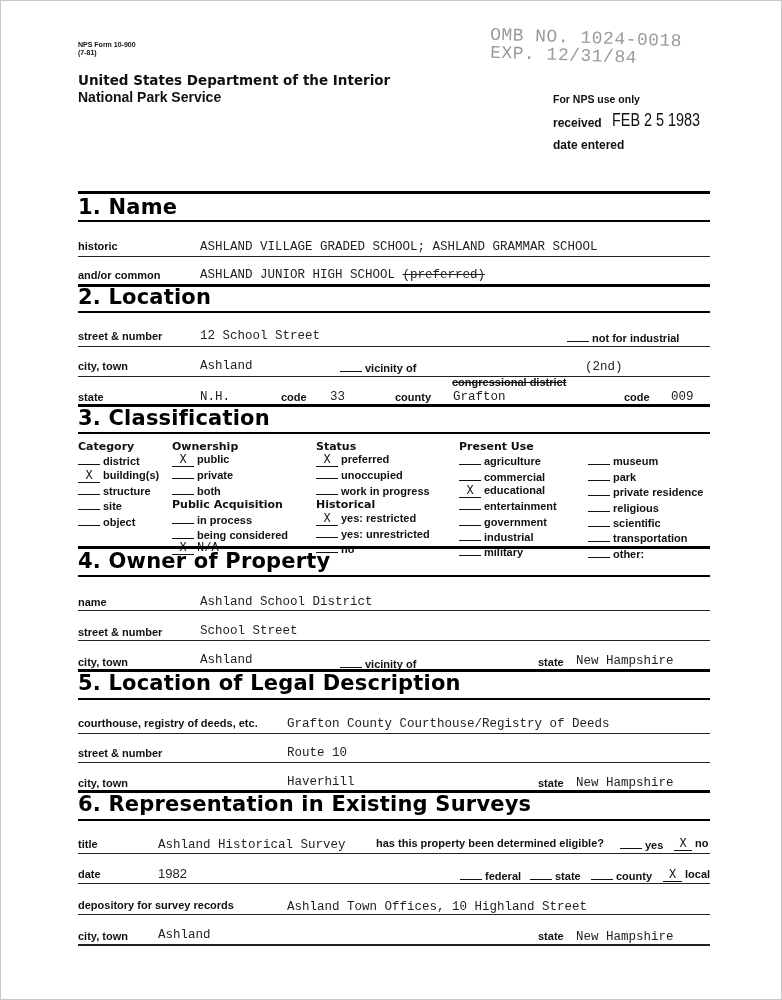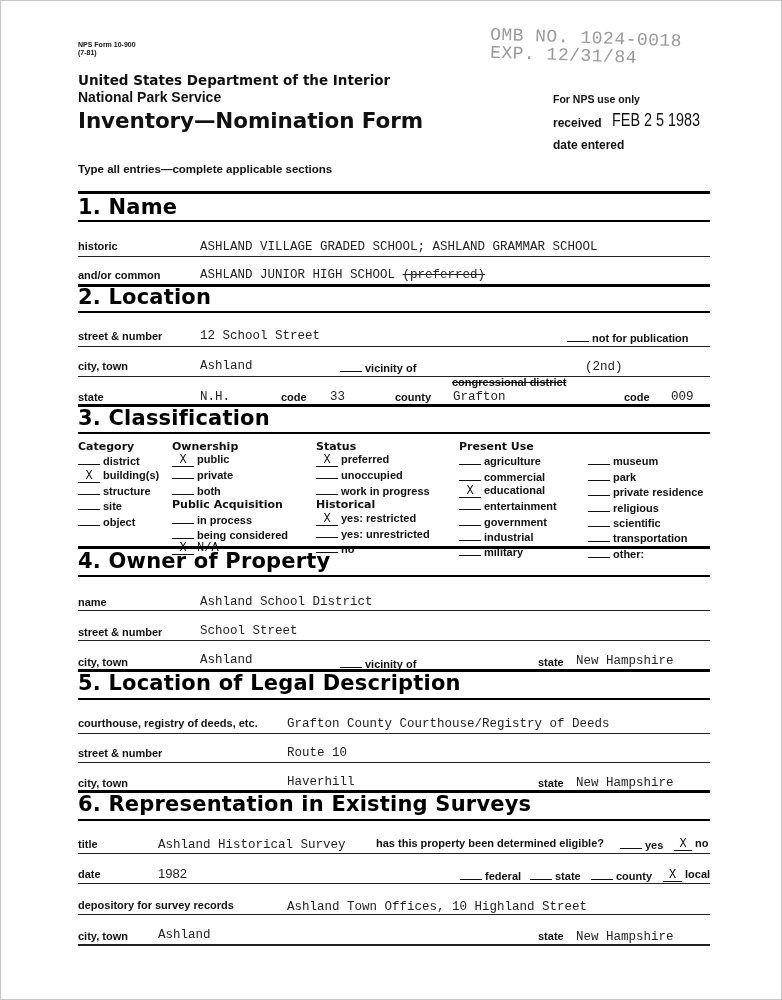--- a/index.html
+++ b/index.html
@@ -37,25 +37,23 @@
 
 <div class="abs" style="left:78px;top:72px;font-family:'DejaVu Sans',sans-serif;font-weight:bold;font-size:13.5px;">United States Department of the Interior</div>
 <div class="abs" style="left:78px;top:89px;font-size:14px;font-weight:bold;">National Park Service</div>
 
 <div class="abs" style="left:553px;top:93px;font-size:10.5px;font-weight:bold;">For NPS use only</div>
 <div class="abs" style="left:553px;top:116px;font-size:12px;font-weight:bold;">received</div>
 <div class="abs" style="left:612px;top:110px;font-family:'Liberation Sans Narrow','Liberation Sans',sans-serif;font-size:18px;transform:scaleX(0.8);transform-origin:left;">FEB 2 5 1983</div>
 <div class="abs" style="left:553px;top:138px;font-size:12px;font-weight:bold;">date entered</div>
 
 <div class="abs" style="left:78px;top:109px;font-family:'DejaVu Sans',sans-serif;font-weight:bold;font-size:21.5px;line-height:23px;letter-spacing:-0.1px;">
-  <div>Inventory—Nomination Form</div>
 </div>
 
 <div class="abs" style="left:78px;top:163px;font-size:11.5px;font-weight:bold;line-height:13.5px;">
-  <div>Type all entries—complete applicable sections</div>
 </div>
 
 <div class="thick" style="top:191px;"></div>
 
 <div class="abs sec" style="left:78px;top:195px;">1.  Name</div>
 <div class="thick" style="top:220px;height:2px;"></div>
 
 <div class="abs lbl" style="left:78px;top:240px;">historic</div>
 <div class="abs tw" style="left:200px;top:240px;">ASHLAND VILLAGE GRADED SCHOOL; ASHLAND GRAMMAR SCHOOL</div>
 <div class="thin" style="left:78px;top:256px;width:632px;"></div>
@@ -64,21 +62,21 @@
 <div class="abs tw" style="left:200px;top:268px;">
   <span>ASHLAND JUNIOR HIGH SCHOOL </span><span class="strike">(preferred)</span>
 </div>
 <div class="thick" style="top:284px;"></div>
 
 <div class="abs sec" style="left:78px;top:285px;">2.  Location</div>
 <div class="thick" style="top:311px;height:2px;"></div>
 
 <div class="abs lbl" style="left:78px;top:330px;">street &amp; number</div>
 <div class="abs tw" style="left:200px;top:329px;">12 School Street</div>
-<div class="abs lbl" style="left:567px;top:330px;"><span class="blank"></span><span>not for publication</span></div>
+<div class="abs lbl" style="left:567px;top:330px;"><span class="blank"></span><span>not for industrial</span></div>
 <div class="thin" style="left:78px;top:346px;width:632px;"></div>
 
 <div class="abs lbl" style="left:78px;top:360px;">city, town</div>
 <div class="abs tw" style="left:200px;top:359px;">Ashland</div>
 <div class="abs lbl" style="left:340px;top:360px;"><span class="blank"></span><span>vicinity of</span></div>
 <div class="abs lbl strike" style="left:452px;top:376px;">congressional district</div>
 <div class="abs tw" style="left:585px;top:360px;">(2nd)</div>
 <div class="thin" style="left:78px;top:376px;width:632px;"></div>
 
 <div class="abs lbl" style="left:78px;top:391px;">state</div>

